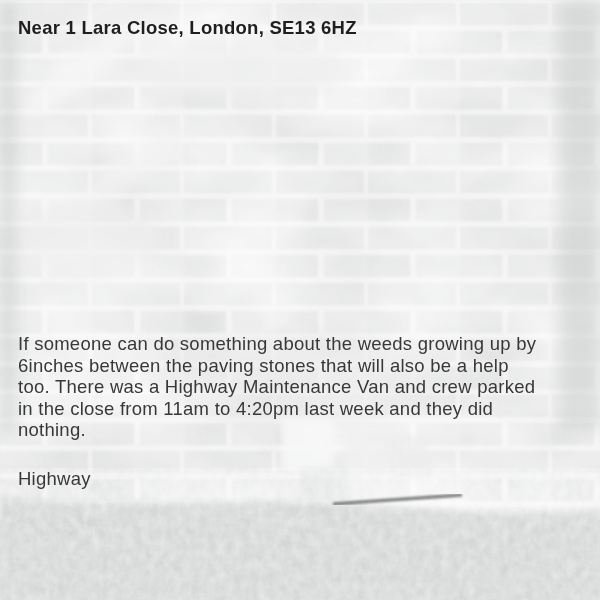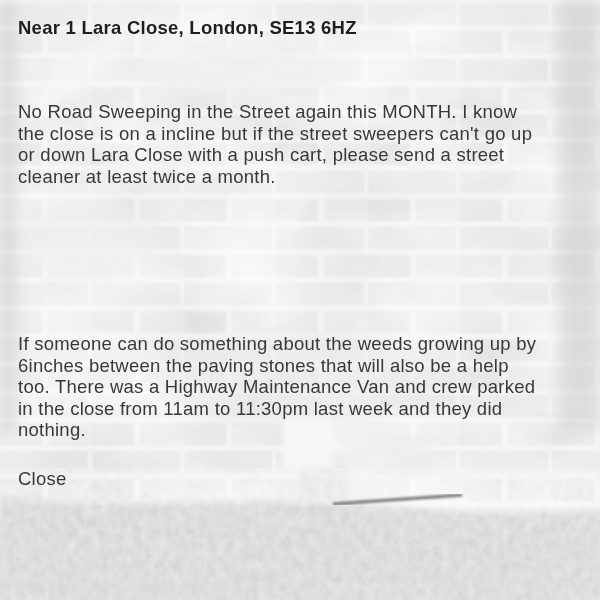--- a/index.html
+++ b/index.html
@@ -102,24 +102,20 @@
     <path d="M0,470 C150,480 300,468 600,478" stroke="#eceeed" stroke-width="5" fill="none" filter="url(#blur3)" opacity="0.7"></path>
     <rect x="0" y="468" width="600" height="132" filter="url(#rubble)" opacity="0.55"></rect>
     <rect x="0" y="490" width="180" height="110" filter="url(#shade)" opacity="0.8"></rect>
     <path d="M333,504 L462,495" stroke="#6b6d6c" stroke-width="3.5" fill="none" filter="url(#blur1)" opacity="0.85"></path>
 
     <rect width="600" height="600" filter="url(#grain)" opacity="0.16"></rect>
   </svg>
 
   <div class="text-layer">
     <div class="txt title">Near 1 Lara Close, London, SE13 6HZ</div>
-    <div class="txt p1">No Road Sweeping in the Street again this MONTH. I know
-the close is on a incline but if the street sweepers can't go up
-or down Lara Close with a push cart, please send a street
-cleaner at least twice a month.</div>
     <div class="txt p3">If someone can do something about the weeds growing up by
 6inches between the paving stones that will also be a help
 too. There was a Highway Maintenance Van and crew parked
-in the close from 11am to 11:30pm last week and they did
+in the close from 11am to 4:20pm last week and they did
 nothing.</div>
-    <div class="txt signoff">Close</div>
+    <div class="txt signoff">Highway</div>
   </div>
 </div>
 
 </body></html>

